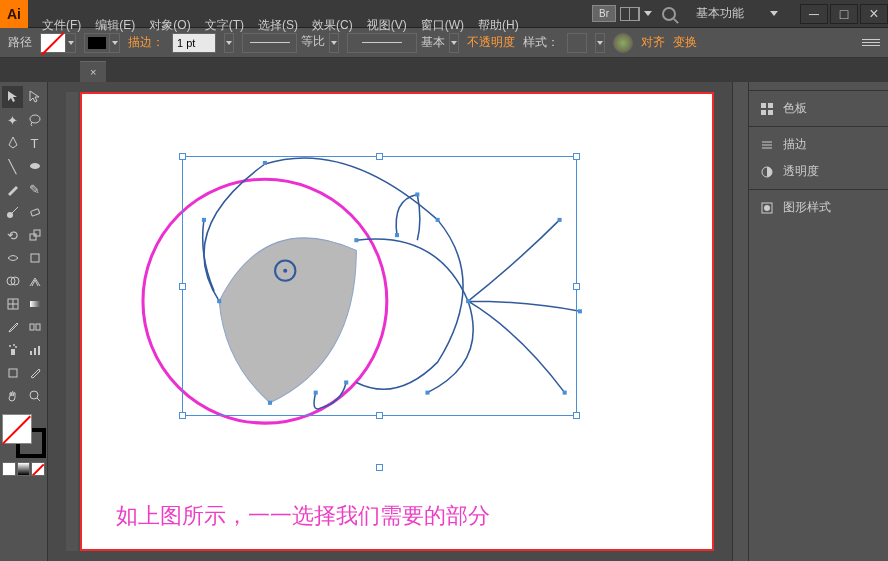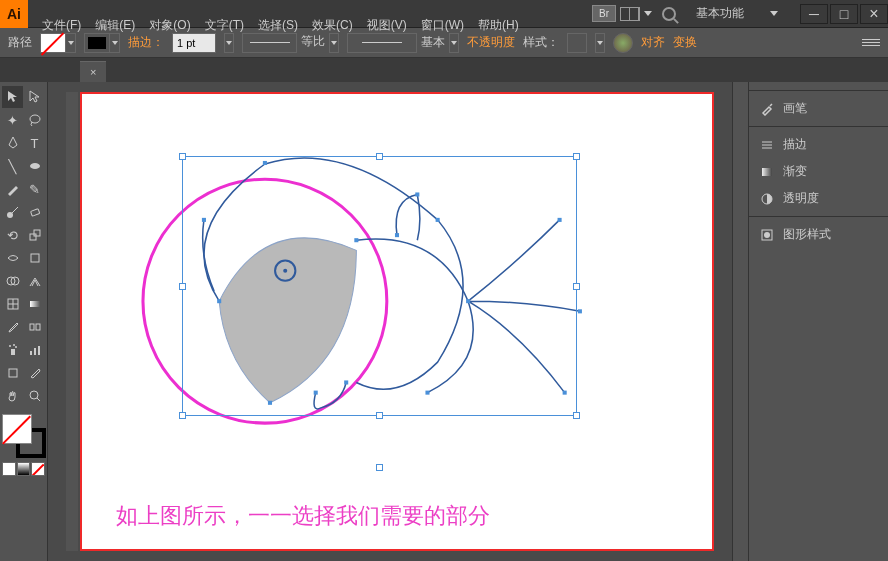--- a/index.html
+++ b/index.html
@@ -372,51 +372,40 @@
       <div class="caption">如上图所示，一一选择我们需要的部分</div>
     </div>
   </div>
 
   <div class="right-strip"></div>
   <div class="panels">
     <div class="panel-sep"></div>
     <div class="panel-item">
         <div class="p-icon">
           <svg viewBox="0 0 14 14">
-            <path d="M3 11 L9 5 L11 7 L5 13 Z M10 4 L12 2" fill="none" stroke="#ccc" stroke-width="1.5"></path>
-          </svg>
-        </div>
-        <span>画笔</span>
+            <rect x="1" y="1" width="5" height="5" fill="#ccc"></rect>
+            <rect x="8" y="1" width="5" height="5" fill="#ccc"></rect>
+            <rect x="1" y="8" width="5" height="5" fill="#ccc"></rect>
+            <rect x="8" y="8" width="5" height="5" fill="#ccc"></rect>
+          </svg>
+        </div>
+        <span>色板</span>
       </div>
     <div class="panel-sep"></div>
     <div class="panel-item">
         <div class="p-icon">
           <svg viewBox="0 0 14 14">
             <path d="M2 4 L12 4 M2 7 L12 7 M2 10 L12 10" stroke="#ccc" stroke-width="1"></path>
           </svg>
         </div>
         <span>描边</span>
       </div>
     <div class="panel-item">
         <div class="p-icon">
           <svg viewBox="0 0 14 14">
-            <rect x="2" y="3" width="10" height="8" fill="url(#g2)"></rect>
-            <defs>
-              <linearGradient id="g2">
-                <stop offset="0" stop-color="#eee"></stop>
-                <stop offset="1" stop-color="#444"></stop>
-              </linearGradient>
-            </defs>
-          </svg>
-        </div>
-        <span>渐变</span>
-      </div>
-    <div class="panel-item">
-        <div class="p-icon">
-          <svg viewBox="0 0 14 14">
             <circle cx="7" cy="7" r="5" fill="none" stroke="#ccc"></circle>
             <path d="M7 2 A5 5 0 0 1 7 12 Z" fill="#ccc"></path>
           </svg>
         </div>
         <span>透明度</span>
       </div>
     <div class="panel-sep"></div>
     <div class="panel-item">
         <div class="p-icon">
           <svg viewBox="0 0 14 14">

